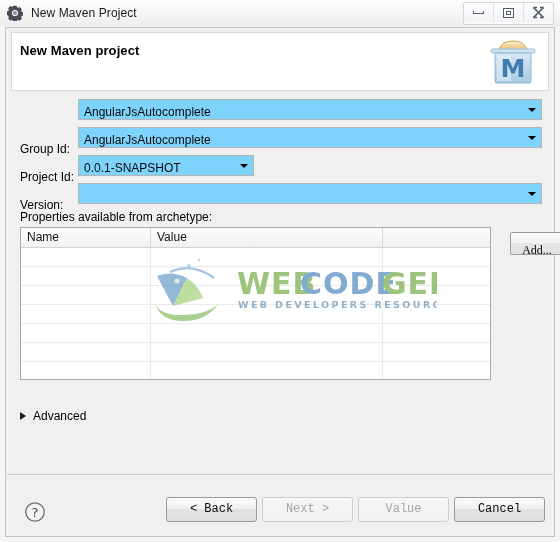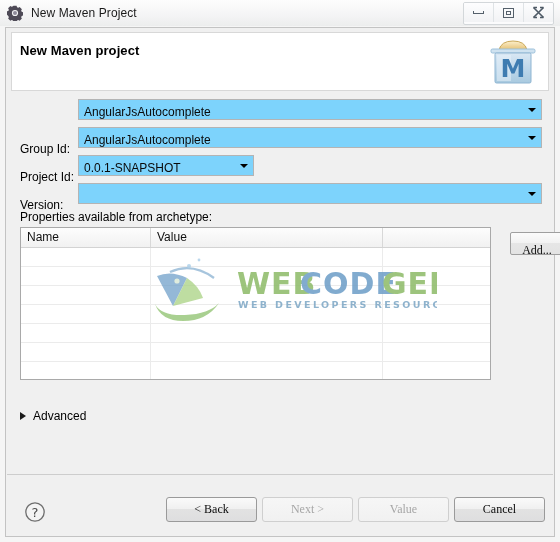--- a/index.html
+++ b/index.html
@@ -325,21 +325,21 @@
     position: absolute;
     right: 8px;
     top: 22px;
     display: flex;
   }
   .btn {
     width: 91px;
     height: 25px;
     margin-left: 5px;
     font-size: 12px;
-    font-family: Liberation Serif, serif;
+    font-family: Liberation Mono, monospace;
     box-sizing: border-box;
     border-radius: 3px;
     text-align: center;
     line-height: 23px;
     padding: 0;
   }
   .btn.enabled {
     color: #0b0b0b;
     background: linear-gradient(to bottom, #fafafa 0%, #f0f0f0 47%, #e2e2e2 50%, #dededf 100%);
     border: 1px solid #9a9a9a;

